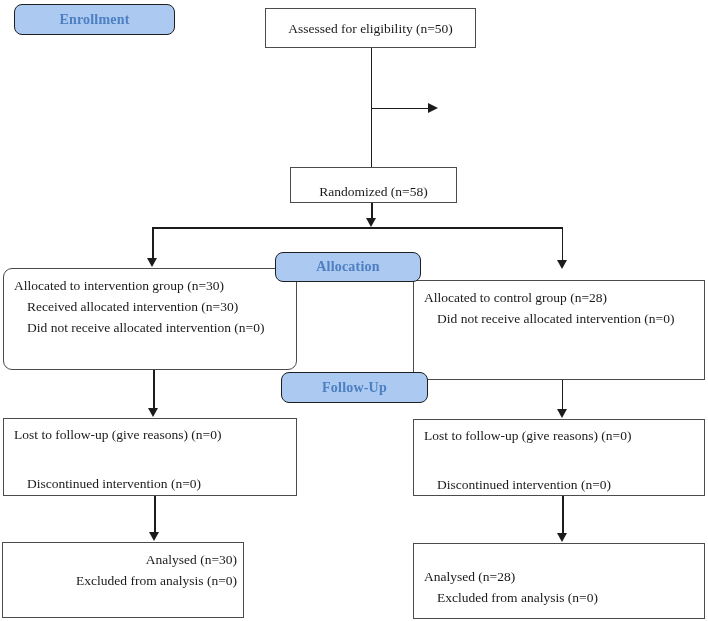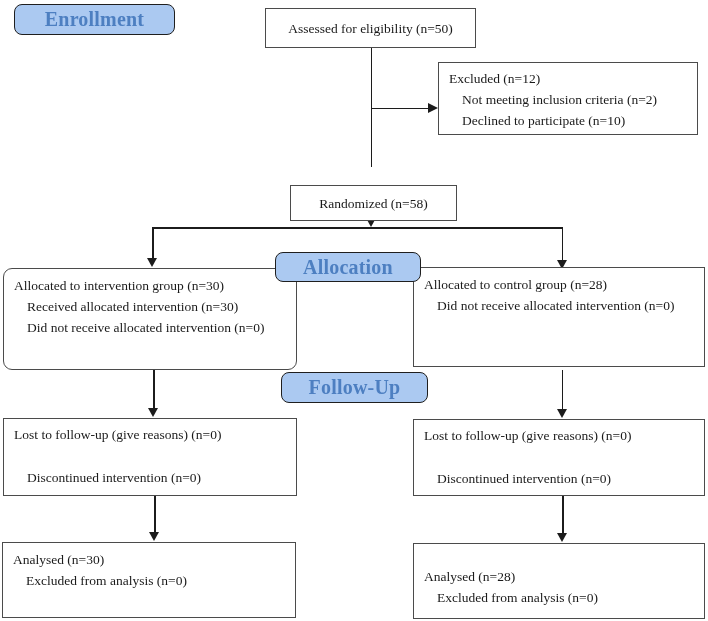--- a/index.html
+++ b/index.html
@@ -21,21 +21,21 @@
   
   .stage {
     position: absolute;
     z-index: 3;
     box-sizing: border-box;
     background: var(--stage-fill);
     border: 1.6px solid var(--stage-border);
     border-radius: 8px;
     color: var(--stage-text);
     font-weight: bold;
-    font-size: 20px;
+    font-size: 14px;
     display: flex;
     align-items: center;
     justify-content: center;
     letter-spacing: 0.2px;
   }
   .s-enrollment { left: 14px;  top: 4px;   width: 161px; height: 31px; }
   .s-allocation { left: 275px; top: 252px; width: 146px; height: 30px; }
   .s-followup   { left: 281px; top: 372px; width: 147px; height: 31px; }
   .s-analysis   { left: 282px; top: 517px; width: 146px; height: 30px; }
 
@@ -46,30 +46,30 @@
     box-sizing: border-box;
     background: #ffffff;
     border: 1.5px solid var(--box-border);
     color: #1a1a1a;
     font-size: 13.5px;
     line-height: 21px;
   }
   .center { display: flex; align-items: center; justify-content: center; }
   .b-assessed   { left: 265px; top: 8px;   width: 211px; height: 40px; }
   .b-excluded   { left: 438px; top: 62px;  width: 260px; height: 73px; padding: 5px 6px 0 10px; }
-  .b-randomized { left: 290px; top: 185px; width: 167px; height: 36px; }
+  .b-randomized { left: 290px; top: 167px; width: 167px; height: 36px; align-items: flex-end; }
   .b-alloc-l    { left: 3px;   top: 268px; width: 294px; height: 102px; padding: 6px 6px 0 10px; border-radius: 9px; }
-  .b-alloc-r    { left: 413px; top: 267px; width: 292px; height: 100px; padding: 6px 6px 0 10px; }
+  .b-alloc-r    { left: 413px; top: 280px; width: 292px; height: 100px; padding: 6px 6px 0 10px; }
   .b-fu-l       { left: 3px;   top: 418px; width: 294px; height: 78px;  padding: 5px 6px 0 10px; }
   .b-fu-r       { left: 413px; top: 419px; width: 292px; height: 77px;  padding: 5px 6px 0 10px; }
-  .b-an-l       { left: 2px;   top: 542px; width: 294px; height: 76px;  padding: 6px 6px 16px 10px; }
+  .b-an-l       { left: 2px;   top: 542px; width: 242px; height: 76px;  padding: 6px 6px 16px 10px; text-align: right; }
   .b-an-r       { left: 413px; top: 543px; width: 292px; height: 76px;  padding: 22px 6px 0 10px; }
   .bl  { white-space: nowrap; }
   .ind { padding-left: 13px; }
-  .gap { margin-top: 22px; }
+  .gap { margin-top: 28px; }
 
   
   .ln { position: absolute; z-index: 1; background: var(--line); }
   .ah-down {
     position: absolute; z-index: 1; width: 0; height: 0;
     border-left: 5.5px solid transparent;
     border-right: 5.5px solid transparent;
     border-top: 9px solid var(--line);
   }
   .ah-right {
@@ -85,25 +85,20 @@
 <div class="canvas">
 
   <div class="stage s-enrollment">Enrollment</div>
   <div class="stage s-allocation">Allocation</div>
   <div class="stage s-followup">Follow-Up</div>
 
   <div class="wbox center b-assessed">
     <span>Assessed for eligibility (n=50)</span>
   </div>
 
-  <div class="wbox b-excluded">
-    <div class="bl">Excluded (n=12)</div>
-    <div class="bl ind">Not meeting inclusion criteria (n=2)</div>
-    <div class="bl ind">Declined to participate (n=10)</div>
-  </div>
 
   <div class="wbox center b-randomized">
     <span>Randomized (n=58)</span>
   </div>
 
   <div class="wbox b-alloc-l">
     <div class="bl">Allocated to intervention group (n=30)</div>
     <div class="bl ind">Received allocated intervention (n=30)</div>
     <div class="bl ind">Did not receive allocated intervention (n=0)</div>
   </div>

